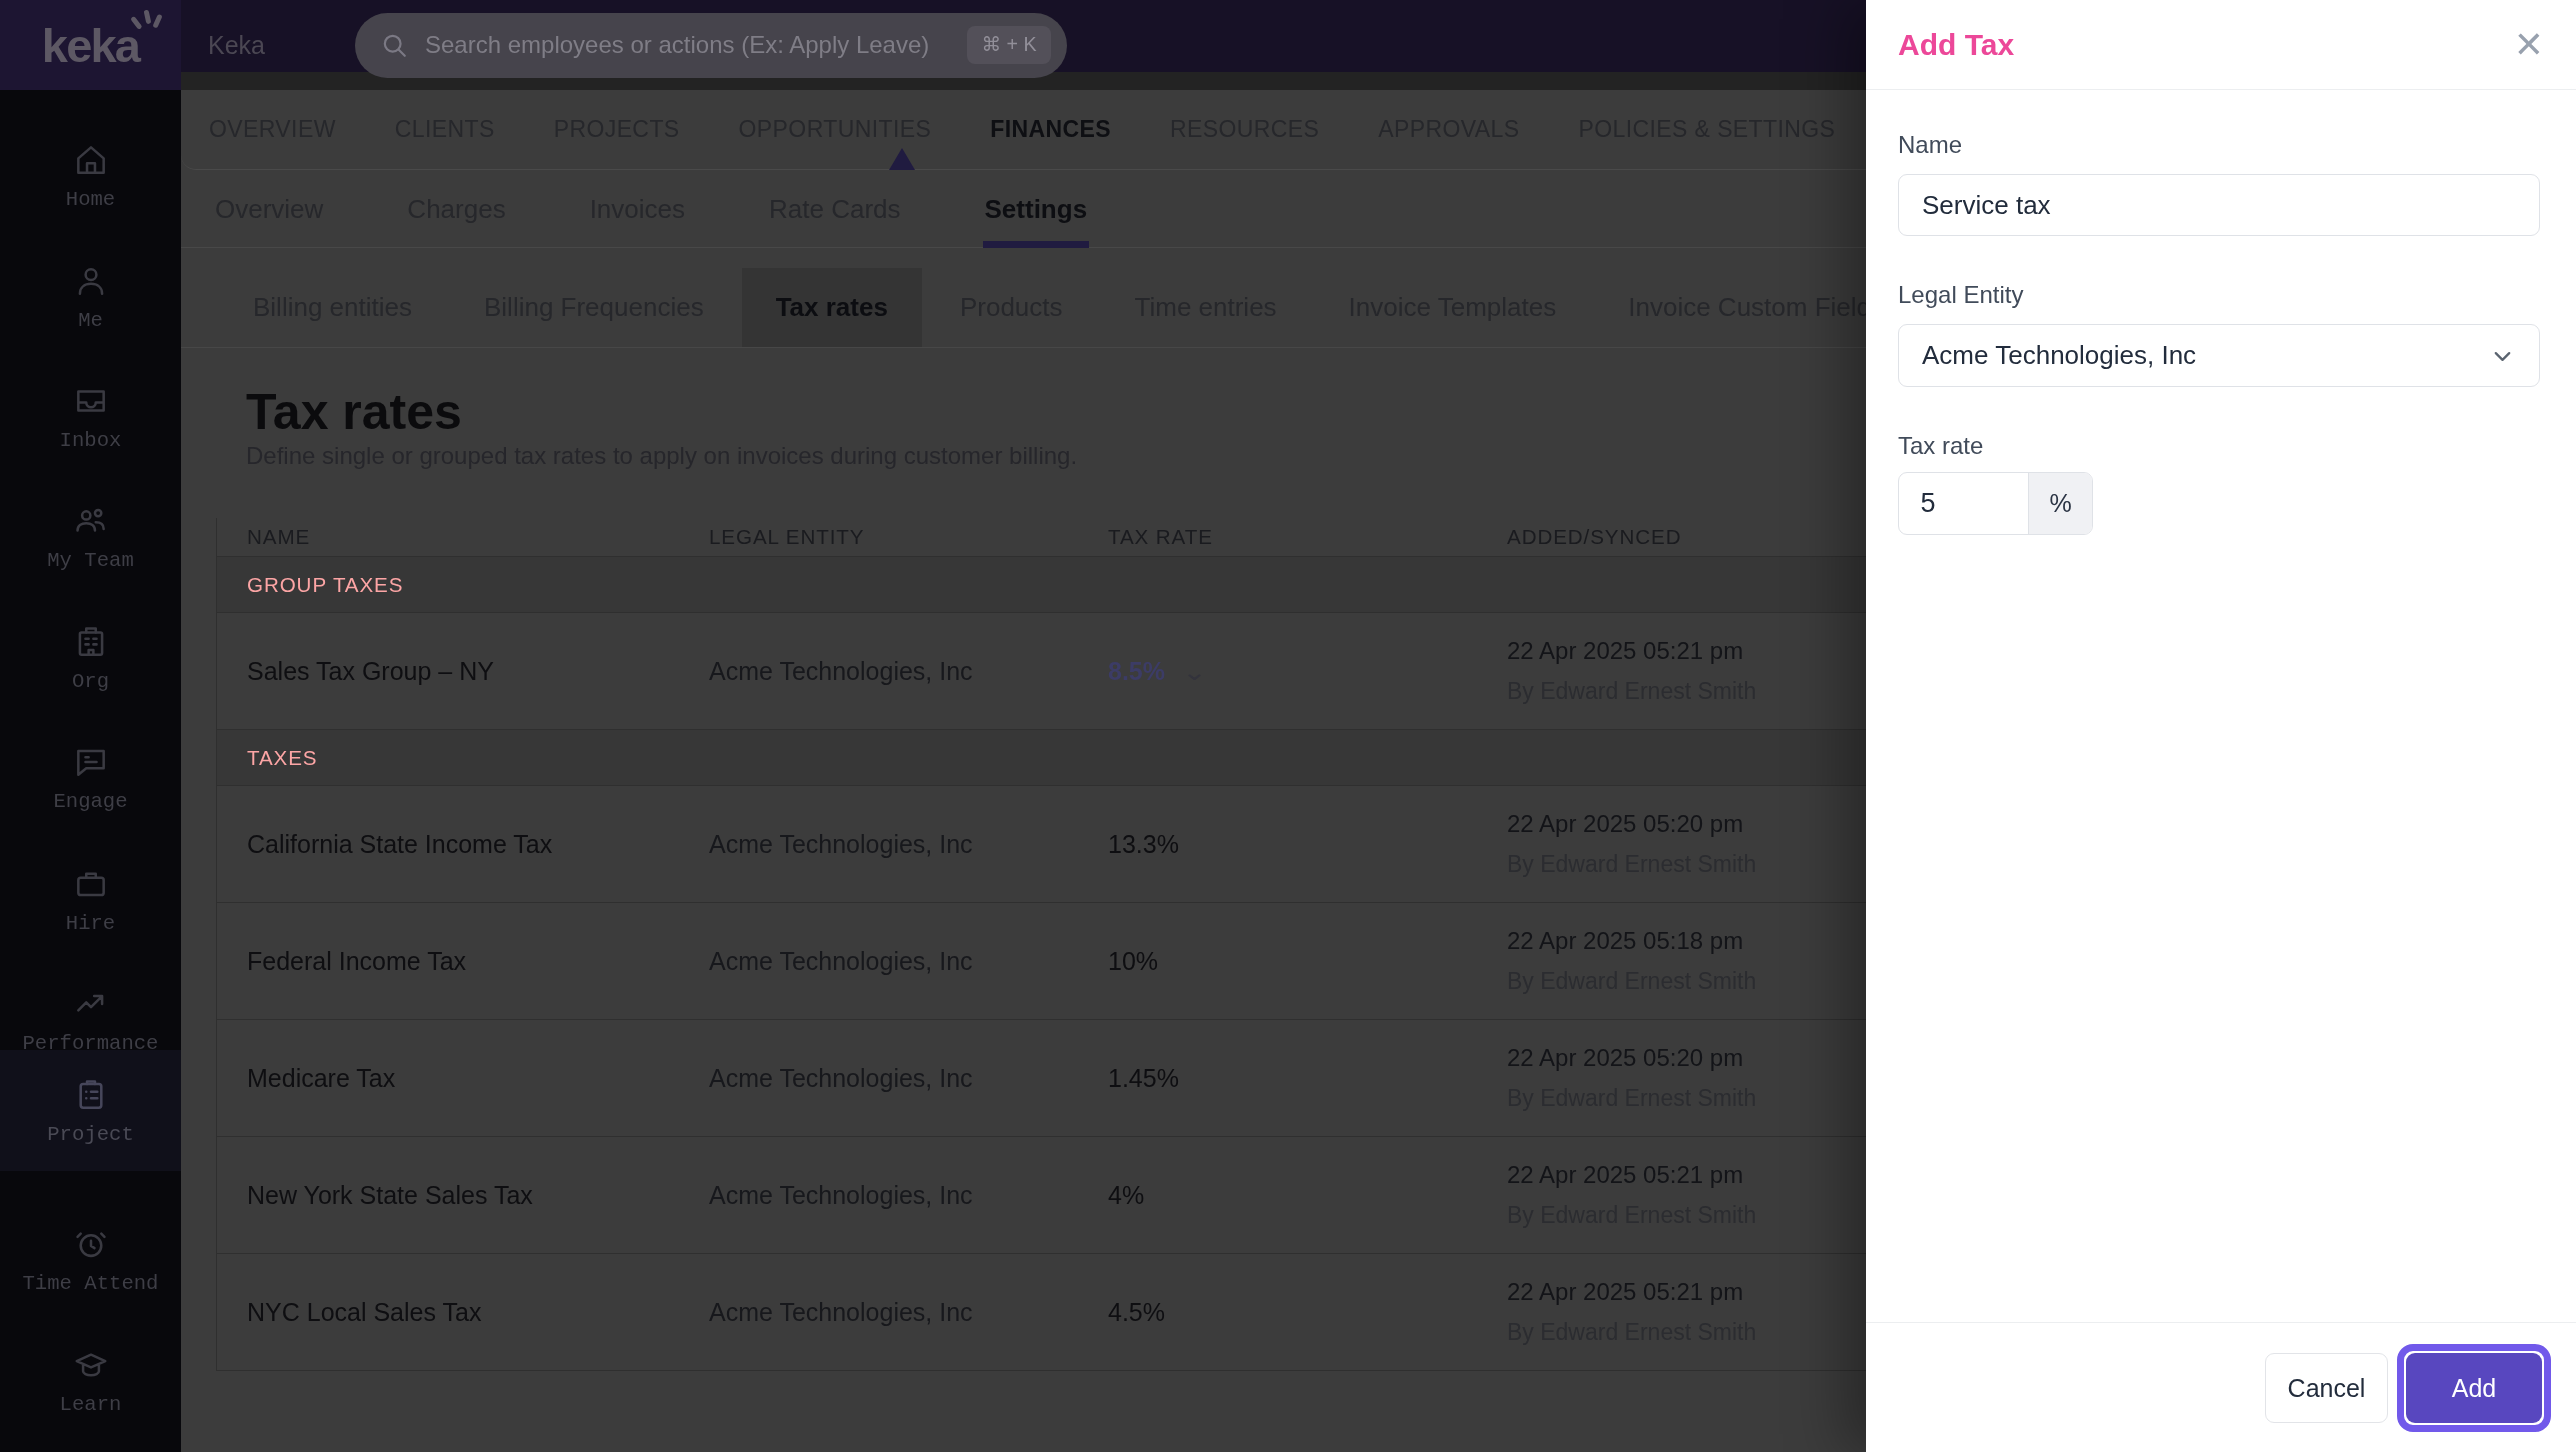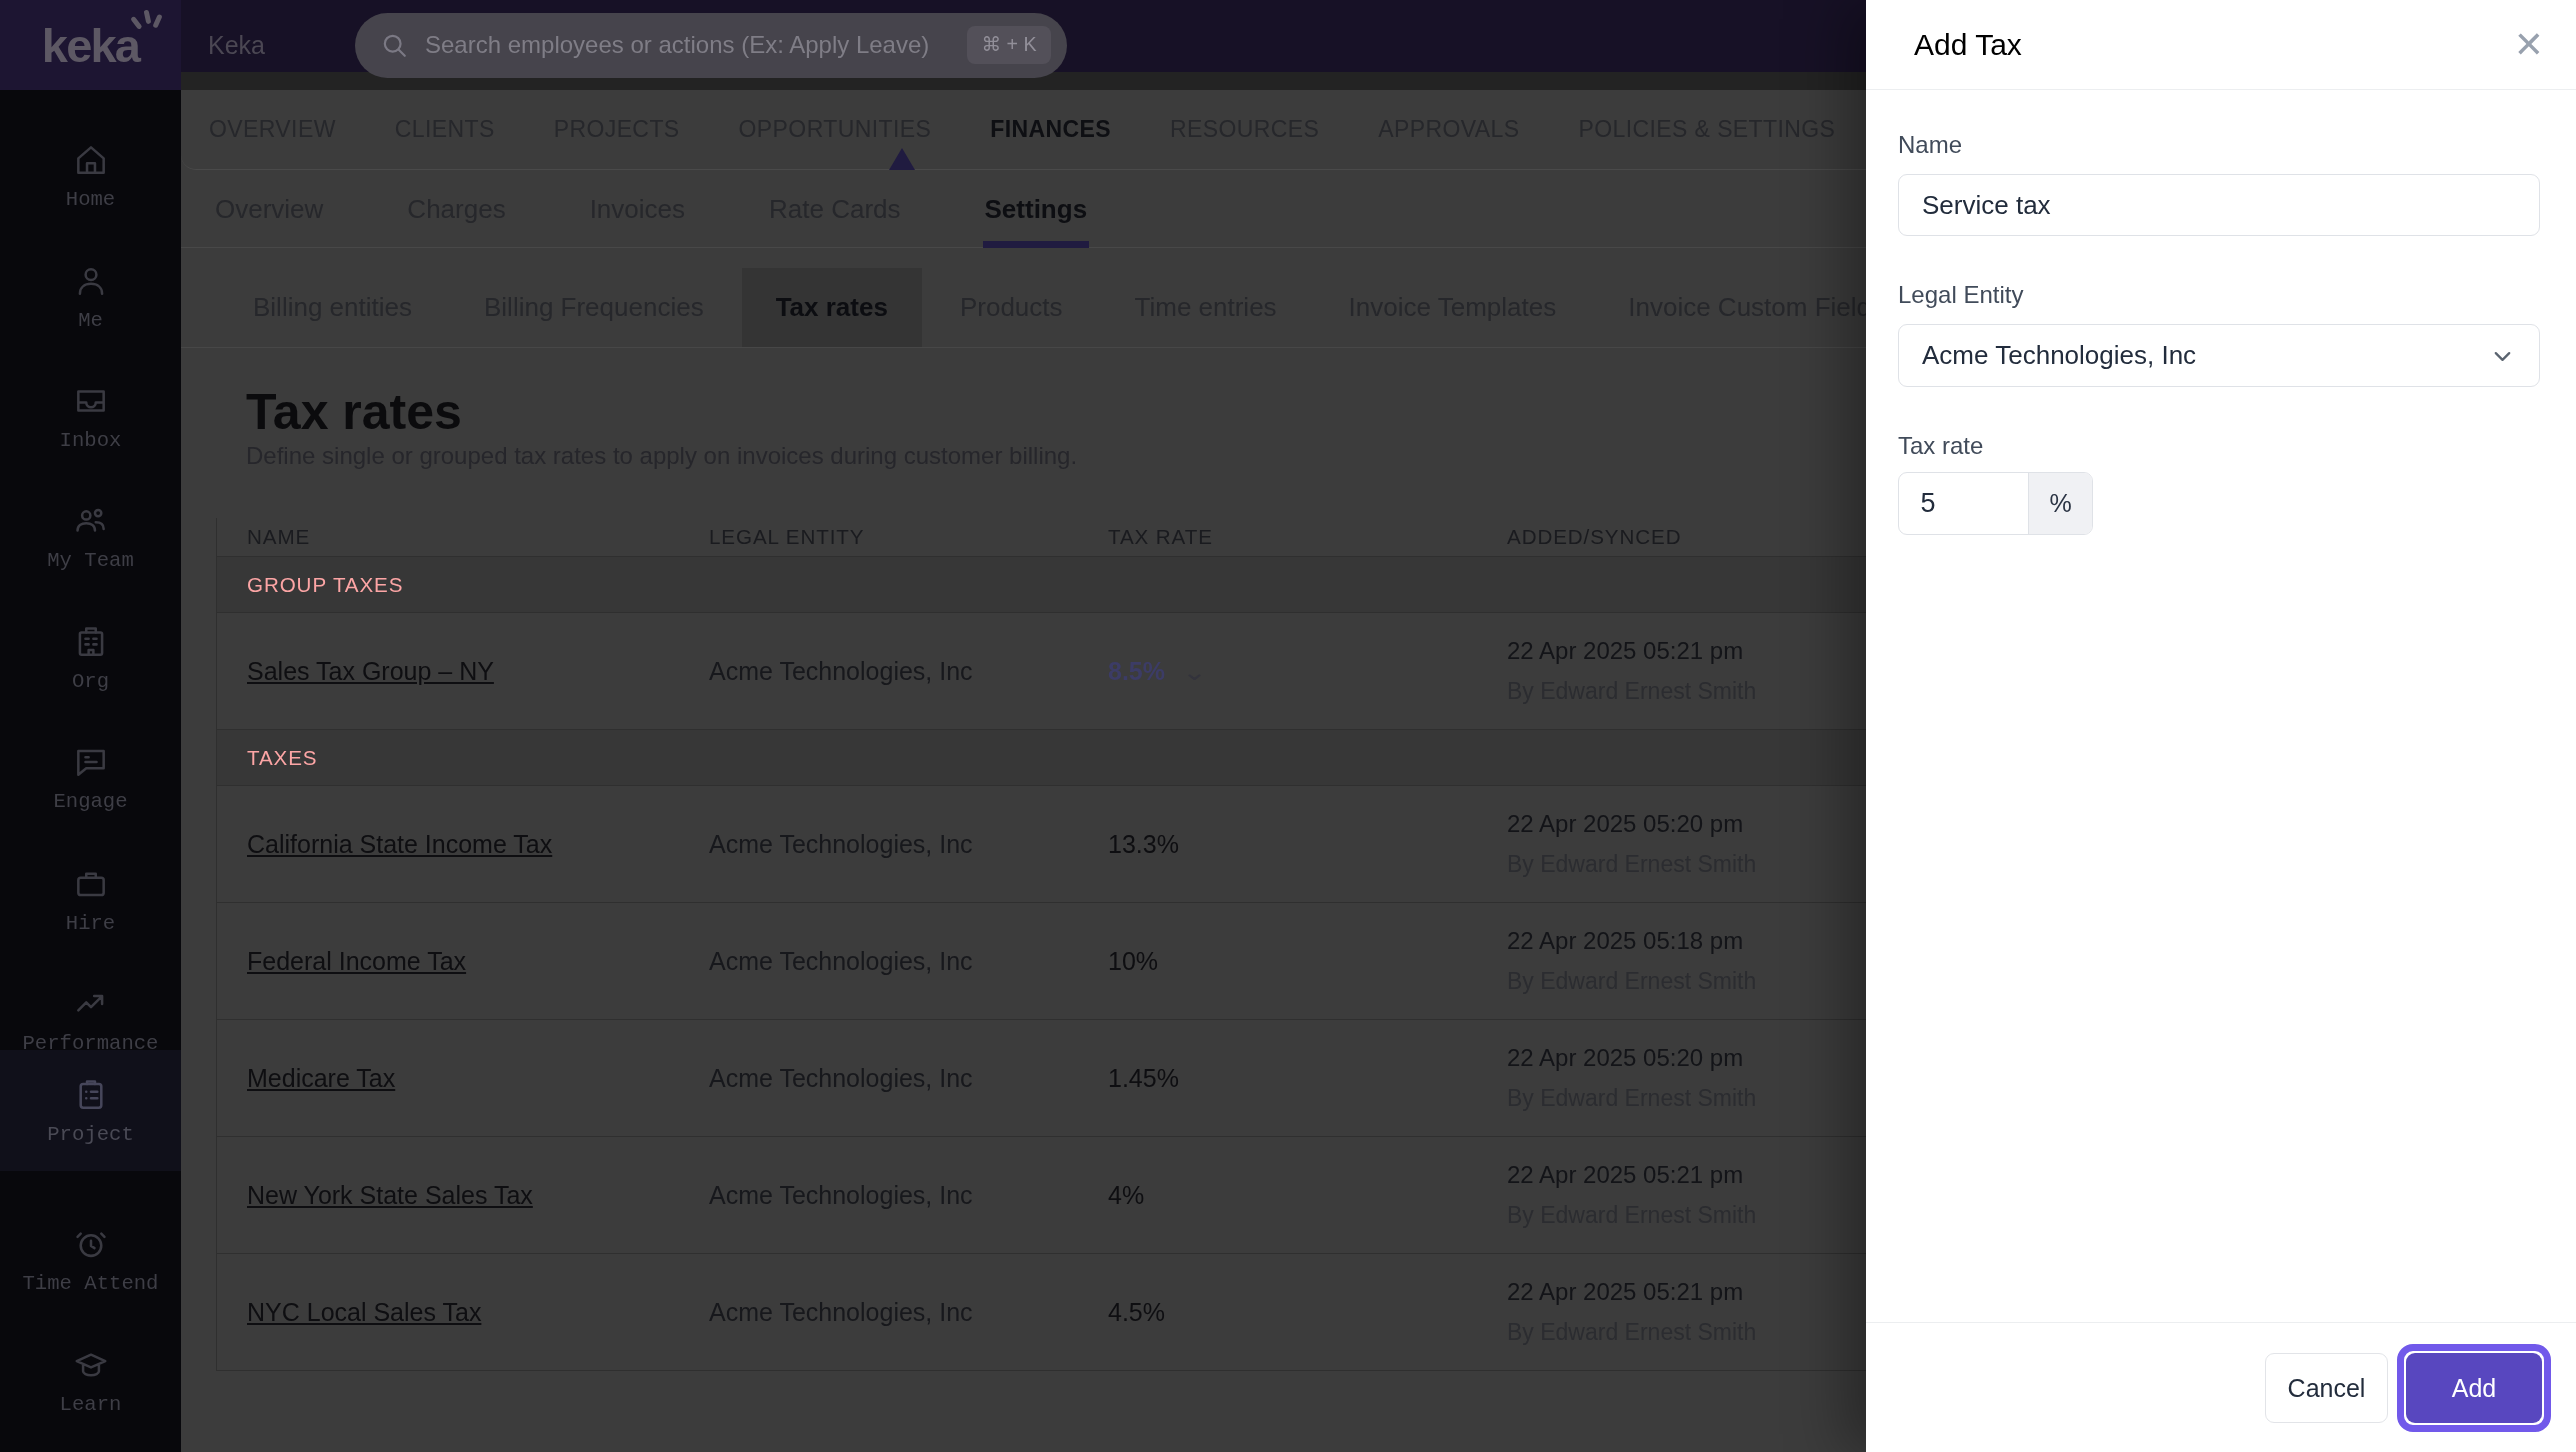--- a/index.html
+++ b/index.html
@@ -64,33 +64,33 @@
   .c1{width:492px;padding-left:30px;box-sizing:border-box;flex:0 0 auto;}
   .c2{width:399px;flex:0 0 auto;}
   .c3{width:399px;flex:0 0 auto;}
   .c4{flex:1 1 auto;}
   .thead{height:38px;border-bottom:1.8px solid #2f2f2f;}
   .thead div{font-size:20.6px;letter-spacing:0.9px;color:#1a1b1f;font-weight:500;}
   .secband{height:55px;background:#373737;border-bottom:0.9px solid #2f2f2f;display:flex;align-items:center;}
   .secband span{font-size:20.6px;letter-spacing:0.9px;color:#fca5a5;font-weight:500;padding-left:30px;}
   .datarow{height:116px;border-bottom:0.9px solid #2f2f2f;cursor:pointer;}
   .datarow:last-child{border-bottom:none;}
-  .cellName{font-size:25px;color:#0e0e11;text-decoration:underline;}
+  .cellName{font-size:25px;color:#0e0e11;}
   .cellEnt{font-size:25px;color:#17181c;}
   .cellRate{font-size:25px;color:#0e0e11;}
   .cellRate.link{color:#3c3c66;font-weight:600;}
   .chev{display:inline-block;margin-left:19.7px;color:#33333c;font-size:23px;transform:scaleX(1.3);}
   .dateL1{font-size:24px;color:#131418;margin-bottom:12.5px;}
   .dateL2{font-size:23px;color:#2b2c30;}
 
   
   .drawer{position:absolute;top:0;right:0;width:710px;height:1453px;background:#ffffff;z-index:10;
           box-shadow:-21.5px 0 54px rgba(0,0,0,.35);}
   .dHead{position:absolute;top:0;left:0;right:0;height:89px;border-bottom:1.8px solid #eceef0;}
-  .dTitle{position:absolute;left:48px;top:45px;transform:translateY(-50%);font-size:30px;font-weight:400;color:#000000;}
+  .dTitle{position:absolute;left:32px;top:45px;transform:translateY(-50%);font-size:30px;font-weight:700;color:#ec4899;}
   .dClose{position:absolute;right:32px;top:45px;transform:translateY(-50%);font-size:36px;color:#98a1ae;
           cursor:pointer;line-height:1;font-weight:300;}
   .fLabel{position:absolute;left:32px;font-size:24px;color:#414b5a;}
   .input{position:absolute;left:32px;width:642px;height:62px;border:1.8px solid #dfe2e7;border-radius:9px;
          box-sizing:border-box;display:flex;align-items:center;padding-left:23px;font-size:26px;color:#222c3c;background:#fff;}
   .selChev{position:absolute;right:25px;top:50%;transform:translateY(-50%);width:23px;height:23px;
            stroke:#5b6470;fill:none;stroke-width:2.4;stroke-linecap:round;stroke-linejoin:round;}
   .rateGroup{position:absolute;left:32px;top:472px;width:195px;height:63px;border:1.8px solid #dfe2e7;
              border-radius:9px;box-sizing:border-box;display:flex;overflow:hidden;background:#fff;}
   .rateInput{flex:1 1 auto;display:flex;align-items:center;padding-left:21.5px;font-size:27px;color:#222c3c;}

